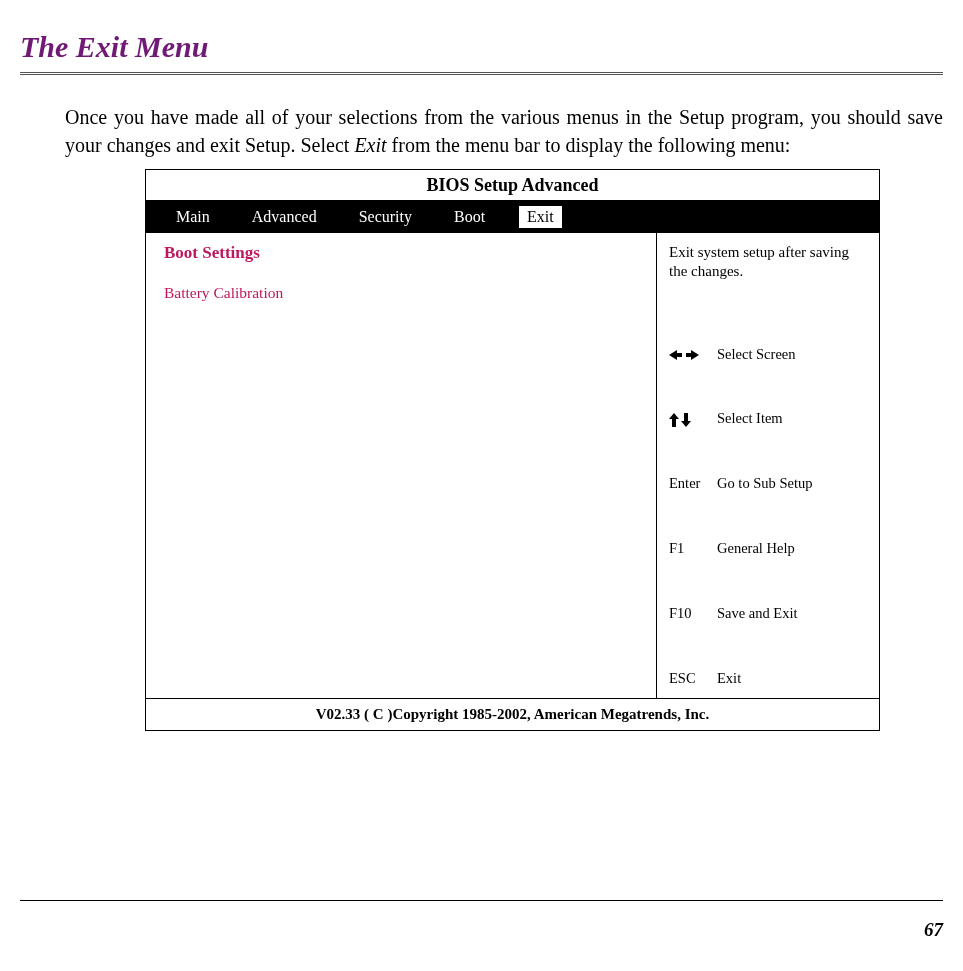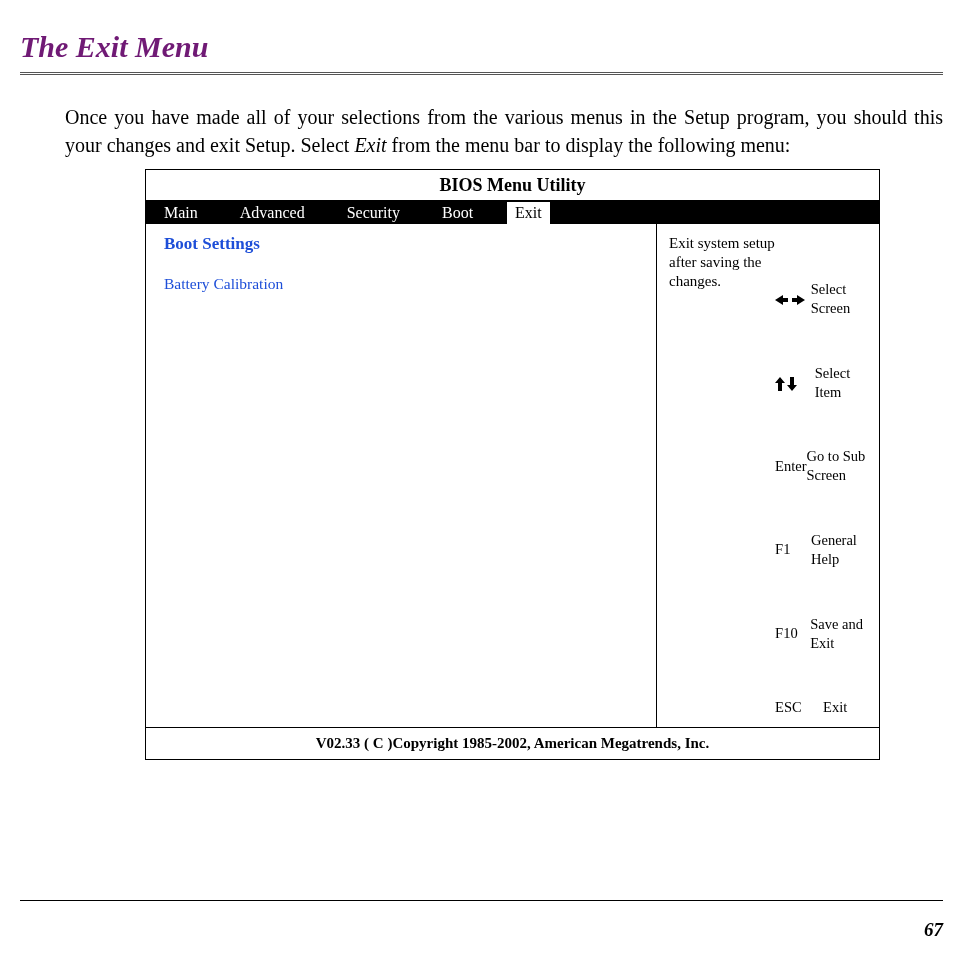--- a/index.html
+++ b/index.html
@@ -42,60 +42,60 @@
       font-weight: bold;
       font-size: 18px;
       padding: 5px 0 4px;
       color: #000;
       border-bottom: 1px solid #000;
     }
     .bios-tabs {
       background: #000;
       display: flex;
       align-items: center;
-      height: 23px;
-      padding-left: 10px;
+      height: 32px;
+      padding-left: 22px;
       gap: 26px;
       font-size: 16px;
     }
     .bios-tab {
       color: #fff;
       padding: 2px 8px;
     }
     .bios-tab.active {
       background: #fff;
       color: #000;
     }
     .bios-body {
       display: flex;
       min-height: 418px;
     }
     .bios-left {
       flex: 1;
       border-right: 1px solid #000;
       padding: 10px 18px 10px 18px;
       font-size: 15.5px;
-      color: #1d4ed8;
+      color: #be185d;
     }
     .bios-left .panel-title {
       font-weight: bold;
       font-size: 17px;
       margin-bottom: 20px;
     }
     .bios-left .item-group {
       margin-bottom: 38px;
     }
     .bios-left .item { line-height: 1.35; }
     .bios-right {
       width: 222px;
       padding: 10px 10px 10px 12px;
       font-size: 15px;
       color: #000;
       display: flex;
-      flex-direction: row;
+      flex-direction: column;
       justify-content: space-between;
     }
     .help-top p { line-height: 1.25; margin-bottom: 18px; }
     .key-help {
       font-size: 14.5px;
       line-height: 1.3;
     }
     .key-row { display: flex; align-items: center; margin-top: 46px; }
     .key-col1 { width: 48px; }
     .bios-footer {
@@ -119,26 +119,26 @@
     }
     .arrow-lr svg, .arrow-ud svg { vertical-align: middle; }
   </style>
 </head>
 <body>
 
 <h1 class="heading">The Exit Menu</h1>
 <div class="double-rule"></div>
 
 <p class="intro">
-  <span>Once you have made all of your selections from the various menus in the Setup program, you should this your changes and exit Setup.  Select </span><span class="exit-word">Exit</span><span> from the menu bar to display the following menu:</span>
+  <span>Once you have made all of your selections from the various menus in the Setup program, you should save your changes and exit Setup.  Select </span><span class="exit-word">Exit</span><span> from the menu bar to display the following menu:</span>
 </p>
 
 <div class="bios-box">
 
-  <div class="bios-title">BIOS Menu Utility</div>
+  <div class="bios-title">BIOS Setup Advanced</div>
 
   <div class="bios-tabs">
     <span class="bios-tab">Main</span>
     <span class="bios-tab">Advanced</span>
     <span class="bios-tab">Security</span>
     <span class="bios-tab">Boot</span>
     <span class="bios-tab active">Exit</span>
   </div>
 
   <div class="bios-body">
@@ -172,21 +172,21 @@
           <span class="key-col1 arrow-ud">
             <svg width="22" height="14" viewBox="0 0 22 14">
                 <polygon points="5,0 10,6 7,6 7,14 3,14 3,6 0,6" fill="#000"></polygon>
                 <polygon points="17,14 22,8 19,8 19,0 15,0 15,8 12,8" fill="#000"></polygon>
               </svg>
           </span>
           <span>Select Item</span>
         </div>
         <div class="key-row">
           <span class="key-col1">Enter</span>
-          <span>Go to Sub Screen</span>
+          <span>Go to Sub Setup</span>
         </div>
         <div class="key-row">
           <span class="key-col1">F1</span>
           <span>General Help</span>
         </div>
         <div class="key-row">
           <span class="key-col1">F10</span>
           <span>Save and Exit</span>
         </div>
         <div class="key-row">

